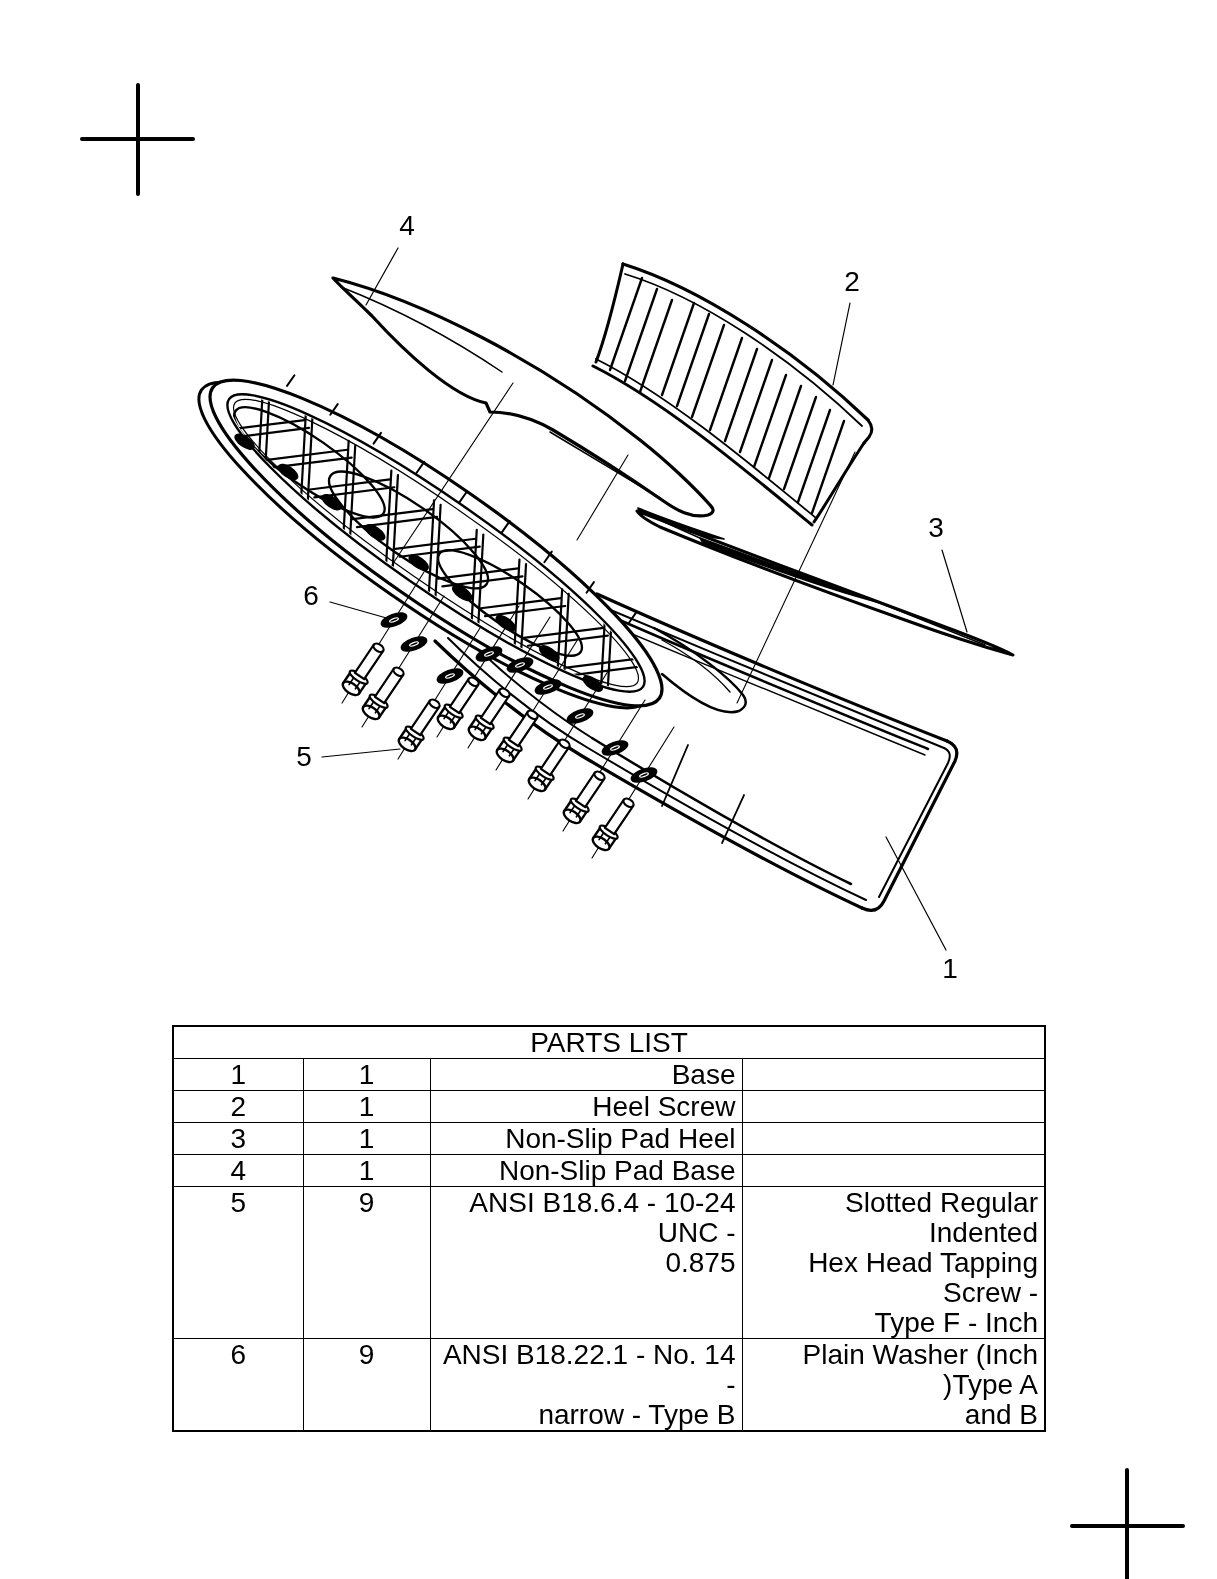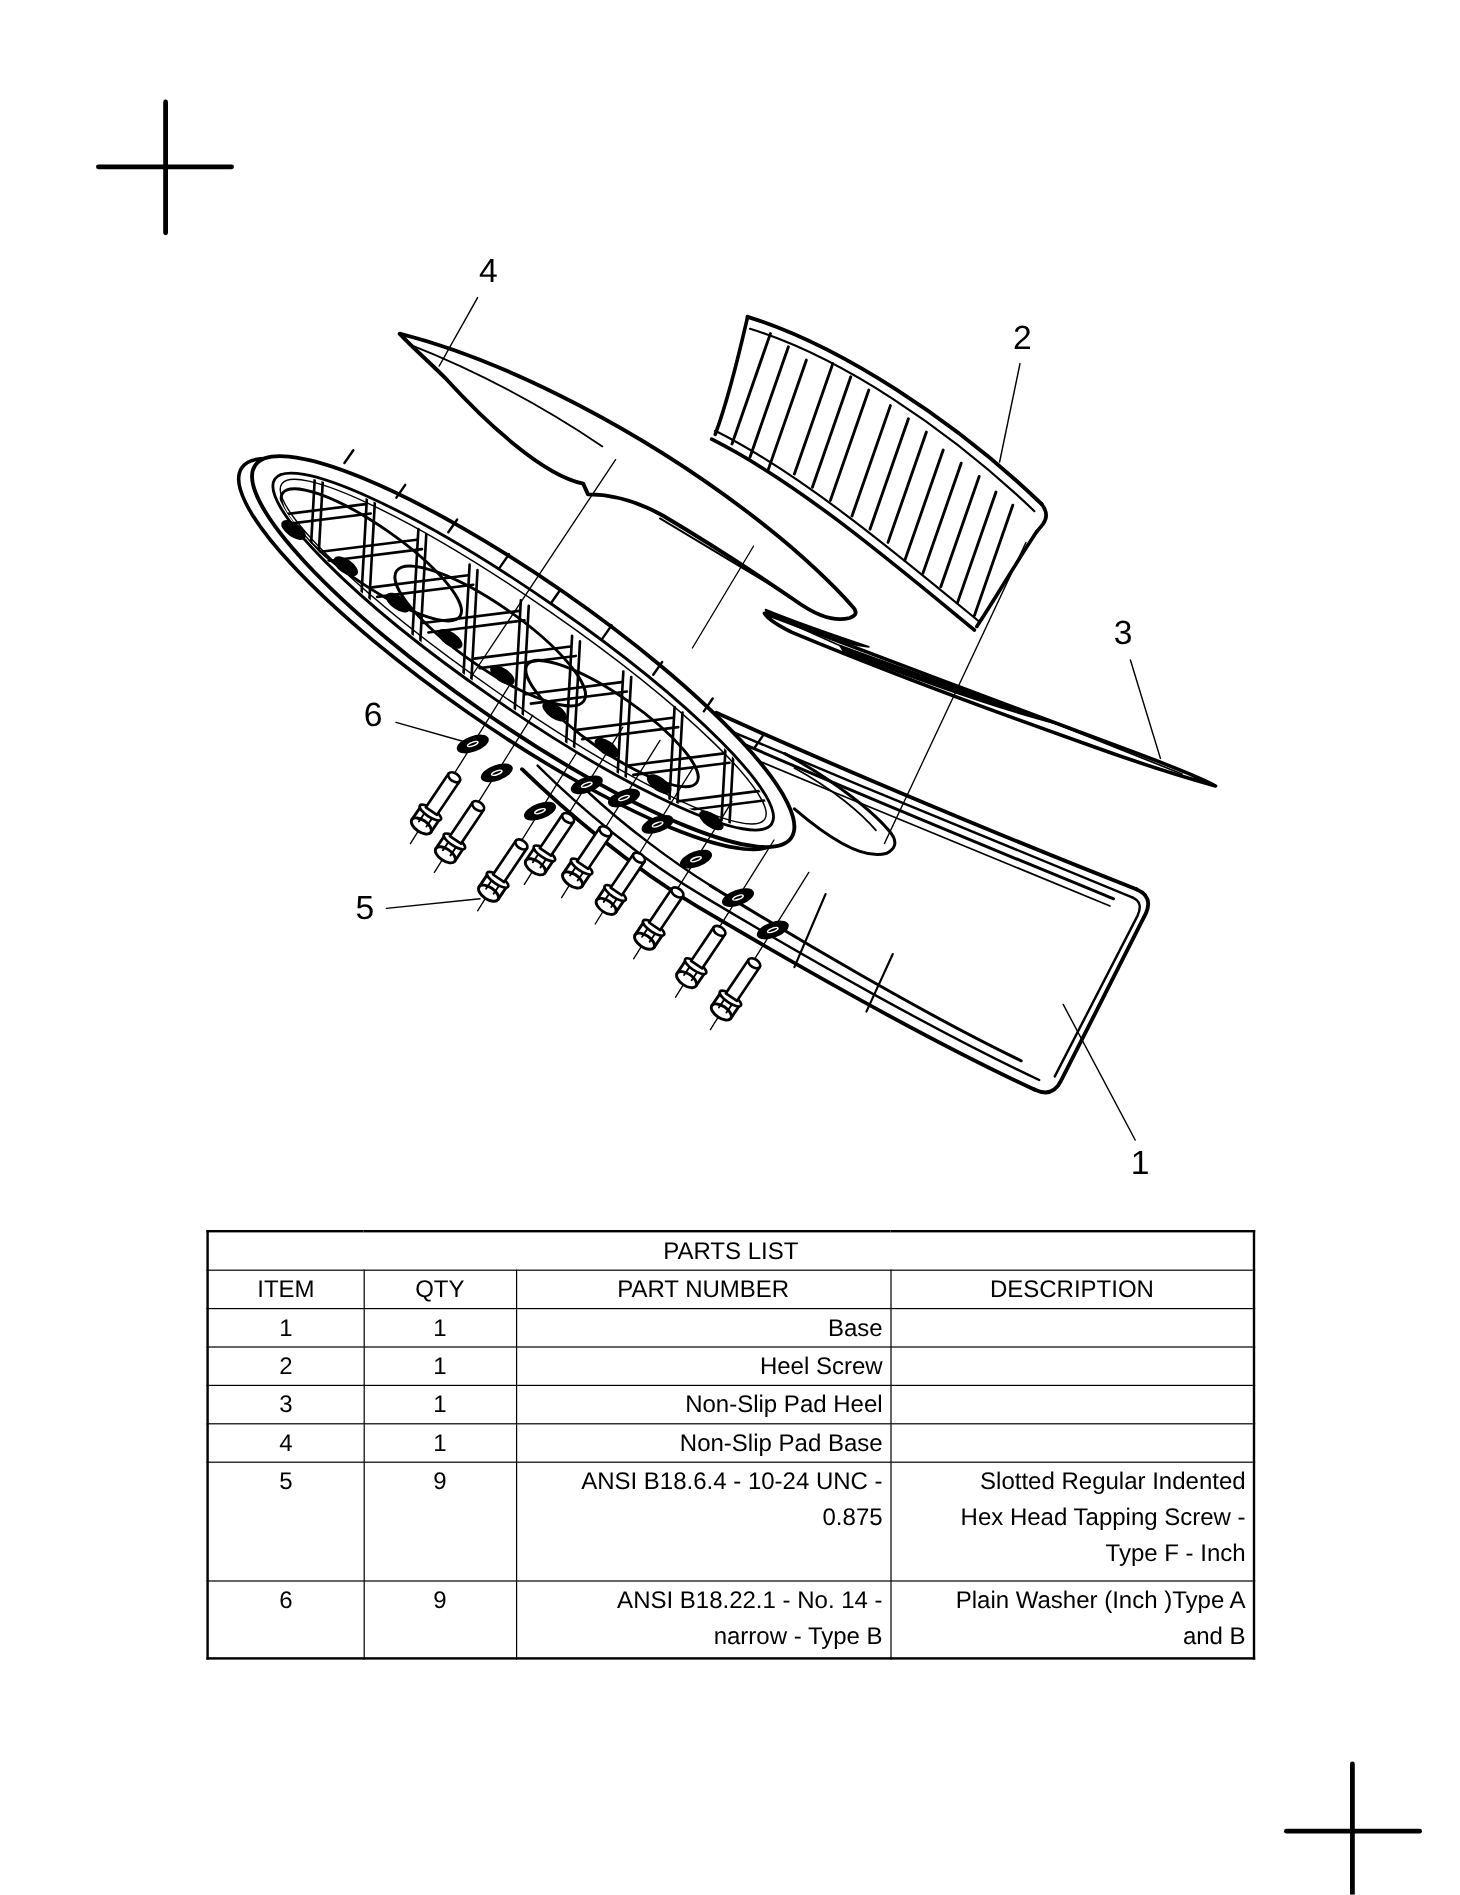--- a/index.html
+++ b/index.html
@@ -5,21 +5,21 @@
   html,body{margin:0;padding:0;background:#ffffff;}
   body{font-family:"Liberation Sans", sans-serif;}
   #sheet{position:relative;width:1217px;height:1579px;background:#ffffff;overflow:hidden;}
   #drawing{position:absolute;left:0;top:0;}
   .callout{position:absolute;transform:translate(-50%,-50%);font-size:28px;color:#000;
            font-family:"Liberation Sans", sans-serif;}
   
   #parts-table{position:absolute;left:172px;top:1025px;width:872px;border-collapse:collapse;
                table-layout:fixed;color:#000;}
   #parts-table td, #parts-table th{border:1.5px solid #000;font-weight:normal;
-               font-size:20px;line-height:30px;vertical-align:top;padding:1px 6px 0 6px;
+               font-size:28px;line-height:30px;vertical-align:top;padding:1px 6px 0 6px;
                overflow:hidden;}
   #parts-table{border:2.5px solid #000;}
   #parts-table .c-center{text-align:center;}
   #parts-table .c-left{text-align:right;white-space:pre-line;}
   #parts-table tr.title-row td{text-align:center;height:30px;}
   #parts-table tr.head-row th{text-align:center;height:30px;}
   #parts-table tr.r-s td{height:30px;}
   #parts-table tr.r-m5 td{height:97px;}
   #parts-table tr.r-m6 td{height:62px;}
 </style>
@@ -254,26 +254,20 @@
   <colgroup>
     <col style="width:130px">
         <col style="width:127px">
         <col style="width:312px">
         <col style="width:303px">
   </colgroup>
   <tbody>
     <tr class="title-row">
       <td colspan="4">PARTS LIST</td>
     </tr>
-    <tr class="head-row">
-      <th>ITEM</th>
-      <th>QTY</th>
-      <th>PART NUMBER</th>
-      <th>DESCRIPTION</th>
-    </tr>
     <tr class="r-s">
       <td class="c-center">1</td>
       <td class="c-center">1</td>
       <td class="c-left">Base</td>
       <td class="c-left"></td>
     </tr>
     <tr class="r-s">
       <td class="c-center">2</td>
       <td class="c-center">1</td>
       <td class="c-left">Heel Screw</td>

